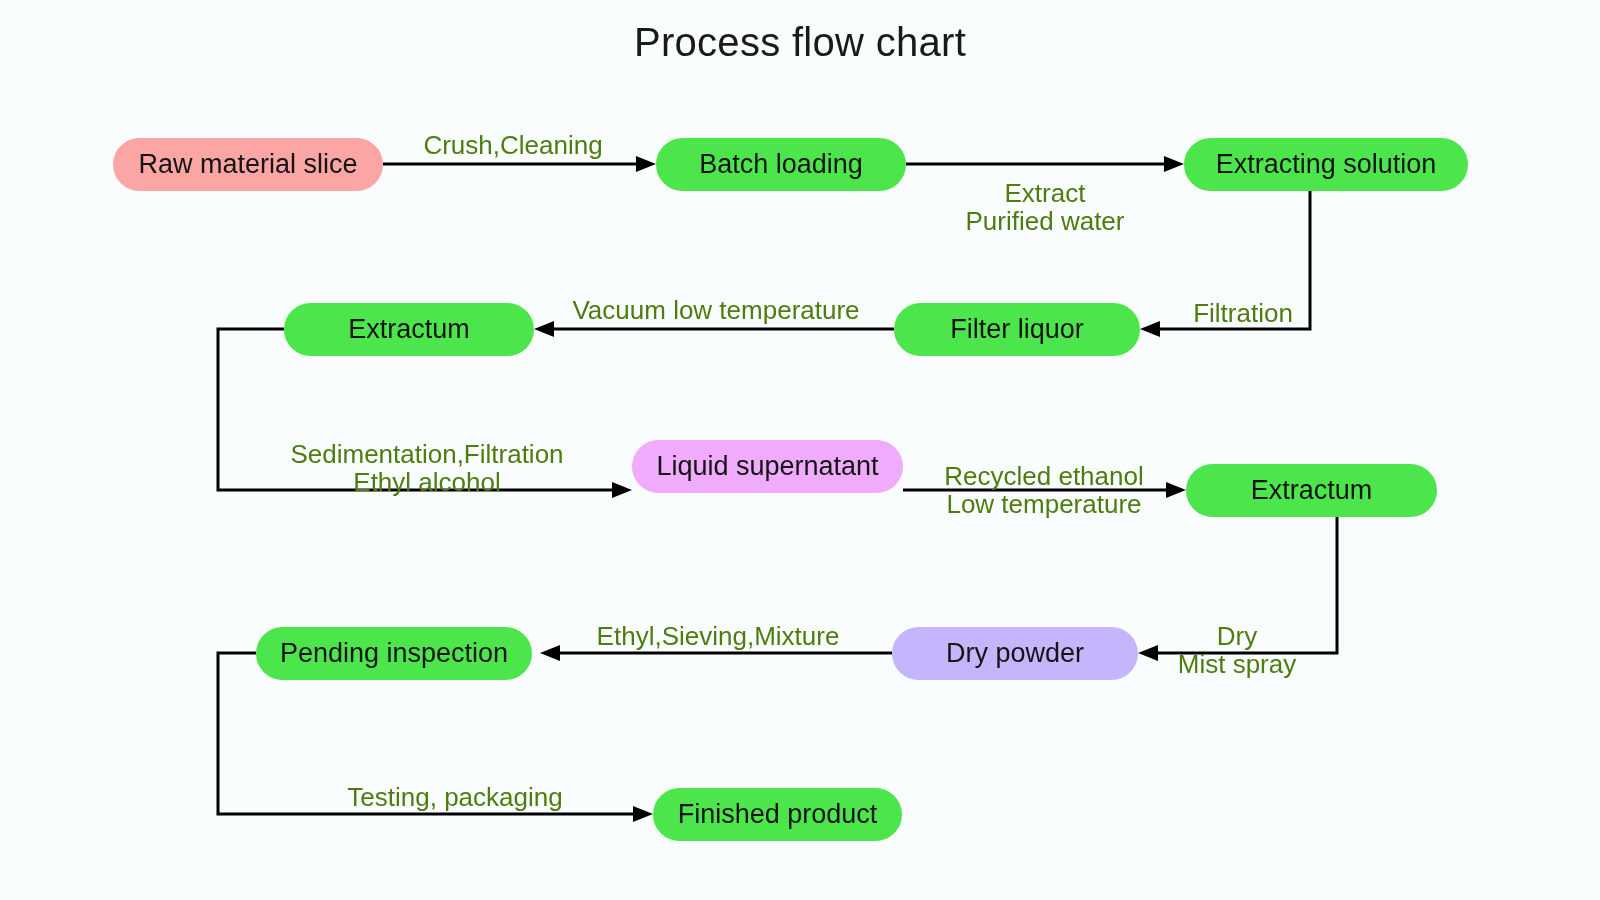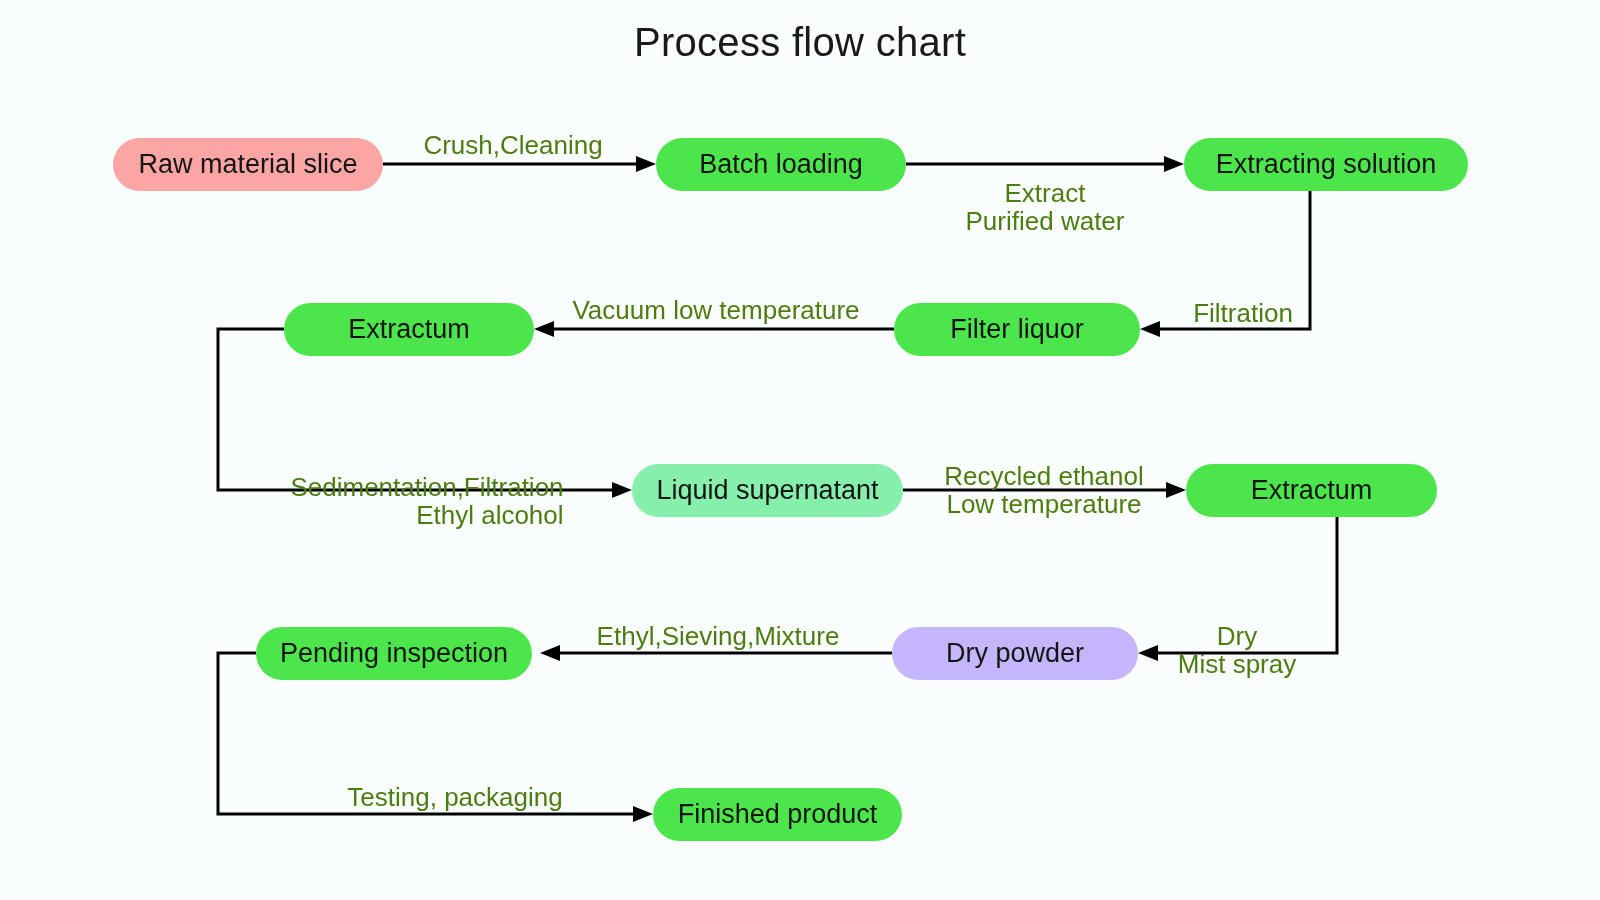--- a/index.html
+++ b/index.html
@@ -95,41 +95,41 @@
       <path d="M 256 653 L 218 653 L 218 814 L 645 814" fill="none" stroke="#000000" stroke-width="3" stroke-linecap="butt" stroke-linejoin="miter"></path>
       <polygon points="653,814 633,806 633,822" fill="#000000"></polygon>
     </svg>
 
   <div id="node-layer">
       <div class="node" style="left: 113px; top: 138px; width: 270px; height: 53px; background: #fca5a5;">Raw material slice</div>
       <div class="node" style="left: 656px; top: 138px; width: 250px; height: 53px; background: rgb(76, 230, 76);">Batch loading</div>
       <div class="node" style="left: 1184px; top: 138px; width: 284px; height: 53px; background: rgb(76, 230, 76);">Extracting solution</div>
       <div class="node" style="left: 284px; top: 303px; width: 250px; height: 53px; background: rgb(76, 230, 76);">Extractum</div>
       <div class="node" style="left: 894px; top: 303px; width: 246px; height: 53px; background: rgb(76, 230, 76);">Filter liquor</div>
-      <div class="node" style="left: 632px; top: 464px; width: 271px; height: 53px; background: #86efac;">Liquid supernatant</div>
+      <div class="node" style="left: 632px; top: 440px; width: 271px; height: 53px; background: #f0abfc;">Liquid supernatant</div>
       <div class="node" style="left: 1186px; top: 464px; width: 251px; height: 53px; background: rgb(76, 230, 76);">Extractum</div>
       <div class="node" style="left: 256px; top: 627px; width: 276px; height: 53px; background: rgb(76, 230, 76);">Pending inspection</div>
       <div class="node" style="left: 892px; top: 627px; width: 246px; height: 53px; background: #c4b5fd;">Dry powder</div>
       <div class="node" style="left: 653px; top: 788px; width: 249px; height: 53px; background: rgb(76, 230, 76);">Finished product</div>
     </div>
   <div id="label-layer">
       <div class="edge-label centered" style="left: 513px; top: 131px;">
         <span class="lbl-line">Crush,Cleaning</span>
       </div>
       <div class="edge-label centered" style="left: 1045px; top: 131px; margin-top: 48px;">
         <span class="lbl-line">Extract</span>
         <span class="lbl-line">Purified water</span>
       </div>
       <div class="edge-label centered" style="left: 1243px; top: 299px;">
         <span class="lbl-line">Filtration</span>
       </div>
       <div class="edge-label centered" style="left: 716px; top: 296px;">
         <span class="lbl-line">Vacuum low temperature</span>
       </div>
-      <div class="edge-label centered" style="left: 427px; top: 473px; text-align: right;">
+      <div class="edge-label centered" style="left: 427px; top: 440px;">
         <span class="lbl-line">Sedimentation,Filtration</span>
         <span class="lbl-line">Ethyl alcohol</span>
       </div>
       <div class="edge-label centered" style="left: 1044px; top: 462px;">
         <span class="lbl-line">Recycled ethanol</span>
         <span class="lbl-line">Low temperature</span>
       </div>
       <div class="edge-label centered" style="left: 1237px; top: 622px;">
         <span class="lbl-line">Dry</span>
         <span class="lbl-line">Mist spray</span>

